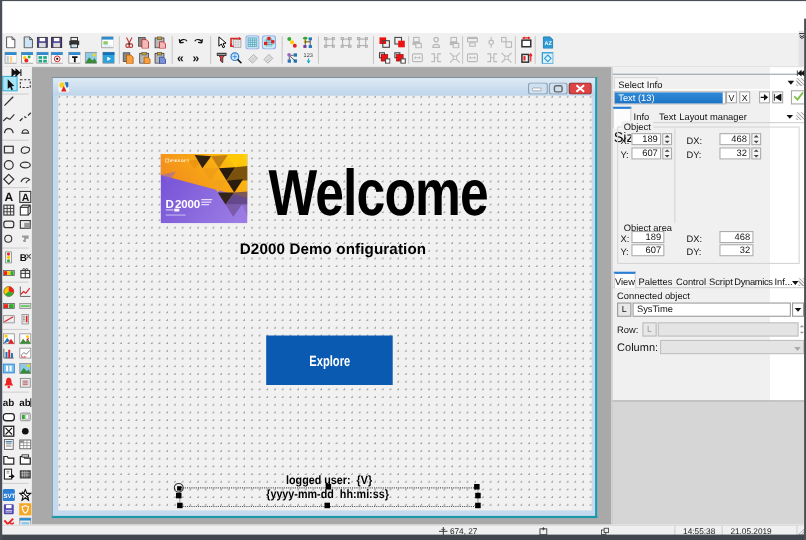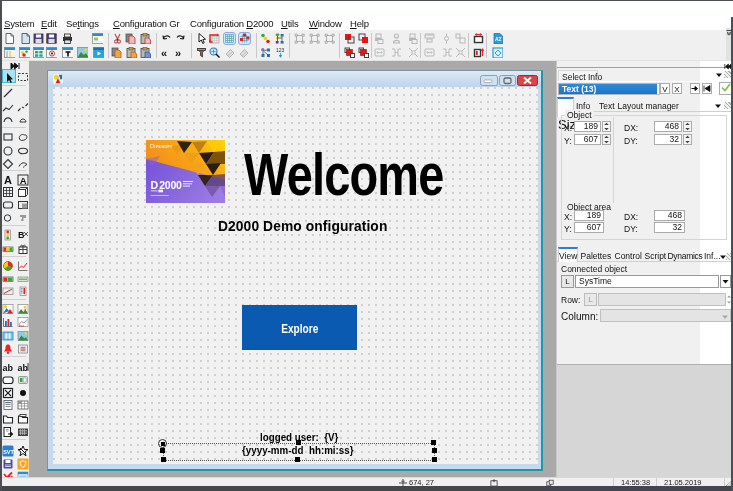--- a/index.html
+++ b/index.html
@@ -29,30 +29,20 @@
 .handle{position:absolute;width:5px;height:5px;background:#000;}
 .dotl{position:absolute;border-top:1px dotted #555;height:0;}
 #rpanel{left:556px;top:61px;width:144px;height:416px;background:#f0f0f0;font-size:8.5px;color:#111;}
 #statusbar{left:0;top:477px;width:733px;height:9px;background:#f0f0f0;border-top:1px solid #d9d9d9;font-size:7.5px;color:#222;box-sizing:border-box;}
 #bottombar{left:0;top:486px;width:733px;height:5px;background:#42464d;}
 .ssep{position:absolute;width:1px;height:10px;background:#cfcfcf;top:0px;}
 </style>
 </head>
 <body>
 <div id="app">
-  <div id="menubar" class="abs">
-    <span style="left:4px"><u>S</u>ystem</span>
-    <span style="left:41px"><u>E</u>dit</span>
-    <span style="left:66px">Se<u>t</u>tings</span>
-    <span style="left:113px"><u>C</u>onfiguration Gr</span>
-    <span style="left:190px">Configuration <u>D</u>2000</span>
-    <span style="left:281px"><u>U</u>tils</span>
-    <span style="left:309px"><u>W</u>indow</span>
-    <span style="left:350px"><u>H</u>elp</span>
-  </div>
   <div id="toolbar" class="abs">
 <svg class="abs" style="left:4.3px;top:3px" width="11" height="11" viewBox="0 0 11 11">
         <path d="M2 0.5 L7 0.5 L9.5 3 L9.5 10.5 L2 10.5 Z" fill="#fff" stroke="#555" stroke-width="0.9"></path>
         <path d="M7 0.5 L7 3 L9.5 3" fill="none" stroke="#555" stroke-width="0.9"></path>
       </svg>
 <svg class="abs" style="left:20.0px;top:3px" width="11" height="11" viewBox="0 0 11 11">
         <path d="M2 0.5 L7 0.5 L9.5 3 L9.5 10.5 L2 10.5 Z" fill="#cfe4f5" stroke="#555" stroke-width="0.9"></path>
         <path d="M7 0.5 L7 3 L9.5 3" fill="none" stroke="#555" stroke-width="0.9"></path>
       </svg>
 <svg class="abs" style="left:33.0px;top:3px" width="11" height="11" viewBox="0 0 11 11">
@@ -674,21 +664,21 @@
 <svg class="abs" style="left:168px;top:2px" width="8" height="7" viewBox="0 0 10 8">
         <path d="M1 1 L1 7 M2 4 L5.5 1 L5.5 7 Z M5.5 4 L9 1 L9 7 Z" stroke="#111" stroke-width="1" fill="#111"></path>
       </svg>
 <div class="abs" style="left:2px;top:9px;width:40px;height:11px;background:#f5f5f5;border:1px solid #d8d8d8;border-bottom:none;font-size:8.5px;padding-left:3px;padding-top:1px;box-sizing:border-box;white-space:nowrap">Select Info</div>
 <div class="abs" style="left:0px;top:20px;width:175px;height:1px;background:#fff"></div>
 <svg class="abs" style="left:159px;top:11px" width="8" height="6" viewBox="0 0 8 6">
         <path d="M1 1.5 L7 1.5 L4 5 Z" fill="#111"></path>
       </svg>
 <div class="abs" style="left:168px;top:10px;width:8px;height:7px;background:repeating-linear-gradient(45deg,#aaa 0 1px,#f0f0f0 1px 2.5px)"></div>
 <div class="abs" style="left:2px;top:22px;width:102px;height:12px;background:#fff;border:1px solid #b5b5b5;box-sizing:border-box"></div>
-<div class="abs" style="left:3px;top:23px;width:98px;height:10px;background:linear-gradient(#2f8ad8,#1d74c6);color:#fff;font-weight:bold;font-size:8.5px;padding-left:3px;line-height:10px;box-sizing:border-box">Text (13)</div>
+<div class="abs" style="left:3px;top:23px;width:98px;height:10px;background:linear-gradient(#2f8ad8,#1d74c6);color:#fff;font-weight:normal;font-size:8.5px;padding-left:3px;line-height:10px;box-sizing:border-box">Text (13)</div>
 <div class="abs" style="left:104px;top:22px;width:10px;height:11px;background:#fdfdfd;border:1px solid #ababab;box-sizing:border-box;text-align:center"><span style="font-size:8px;line-height:9px">V</span></div>
 <div class="abs" style="left:116px;top:22px;width:10px;height:11px;background:#fdfdfd;border:1px solid #ababab;box-sizing:border-box;text-align:center"><span style="font-size:8px;line-height:9px">X</span></div>
 <div class="abs" style="left:134px;top:22px;width:10px;height:11px;background:#fdfdfd;border:1px solid #ababab;box-sizing:border-box;text-align:center"><svg width="8" height="7" viewBox="0 0 8 7">
           <path d="M0.5 3.5 L6 3.5 M4 1.5 L6.5 3.5 L4 5.5 Z" stroke="#111" fill="#111" stroke-width="1"></path>
         </svg></div>
 <div class="abs" style="left:146px;top:22px;width:10px;height:11px;background:#fdfdfd;border:1px solid #ababab;box-sizing:border-box;text-align:center"><svg width="8" height="7" viewBox="0 0 8 7">
           <path d="M1 0.5 L1 6.5 M2 3.5 L7 0.5 L7 6.5 Z" stroke="#111" fill="#111" stroke-width="0.8"></path>
         </svg></div>
 <div class="abs" style="left:163px;top:21px;width:13px;height:13px;background:#fdfdfd;border:1px solid #ababab;box-sizing:border-box;text-align:center"><svg width="10" height="9" viewBox="0 0 10 9">
           <path d="M1 4.5 L4 7.5 L9 1" stroke="#7bc043" stroke-width="1.6" fill="none"></path>

